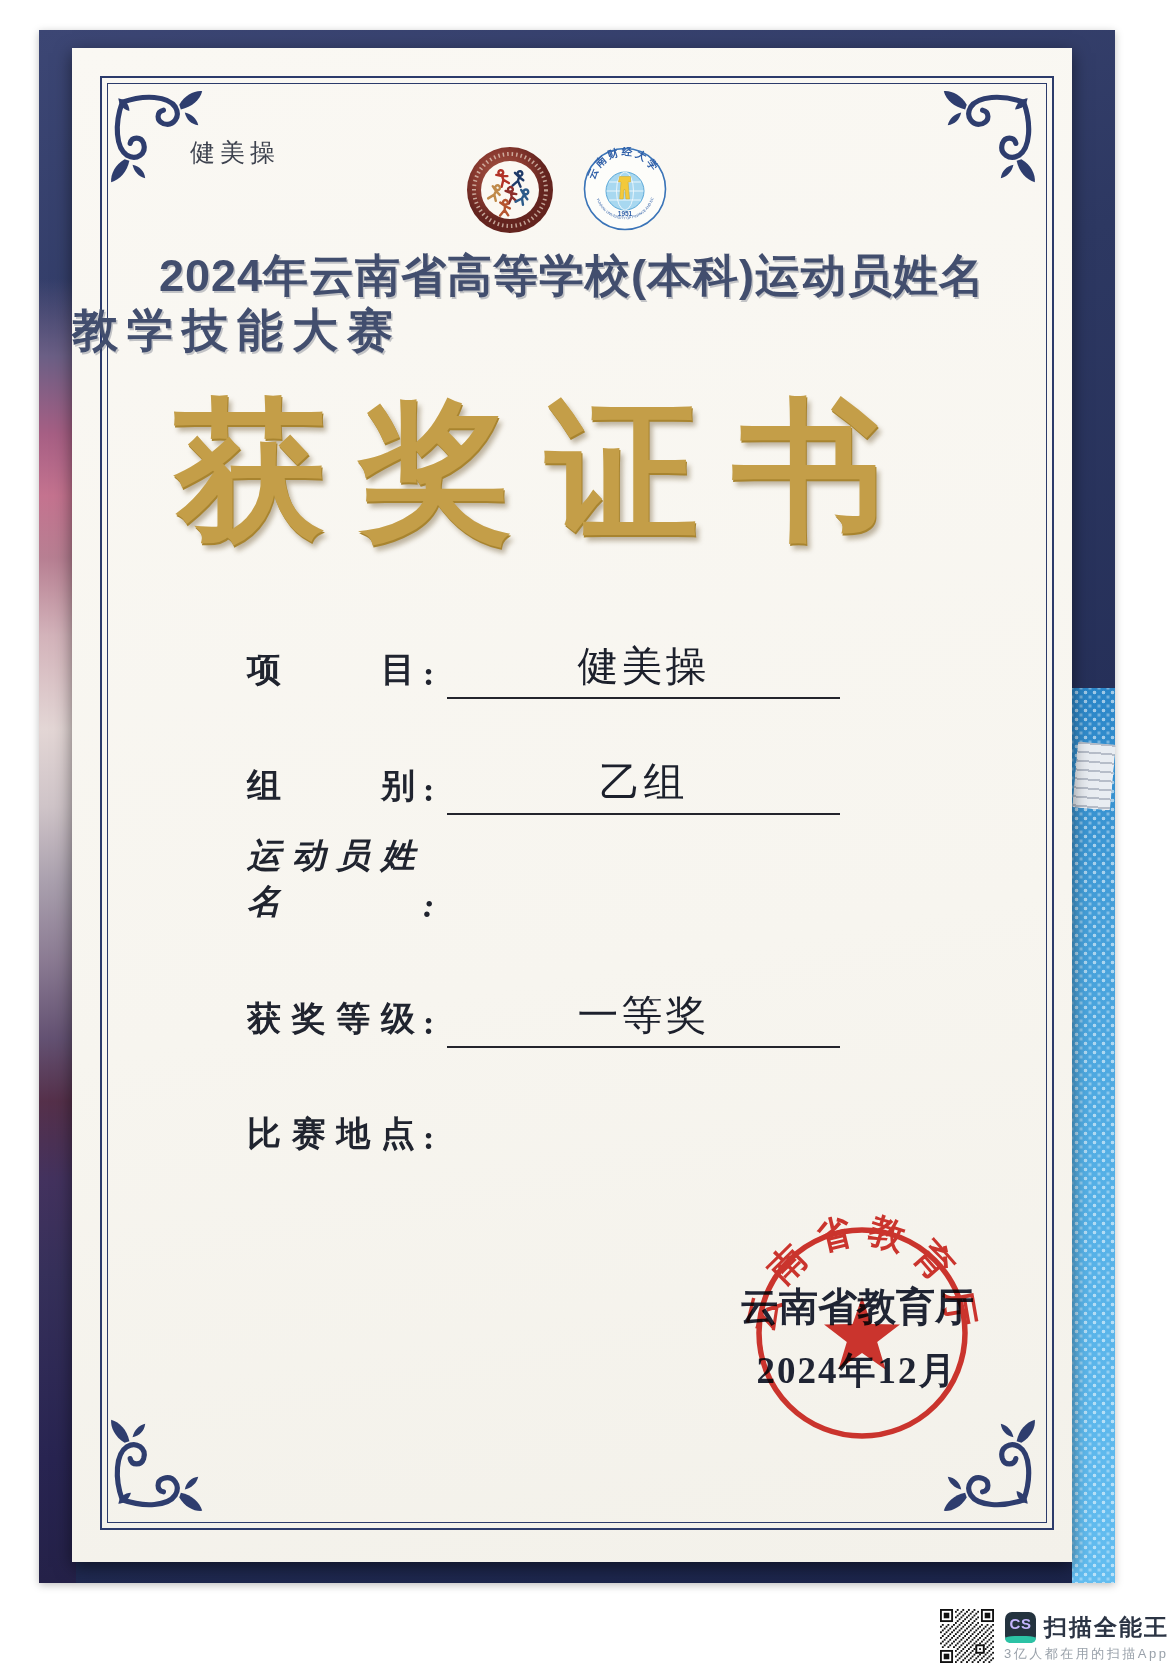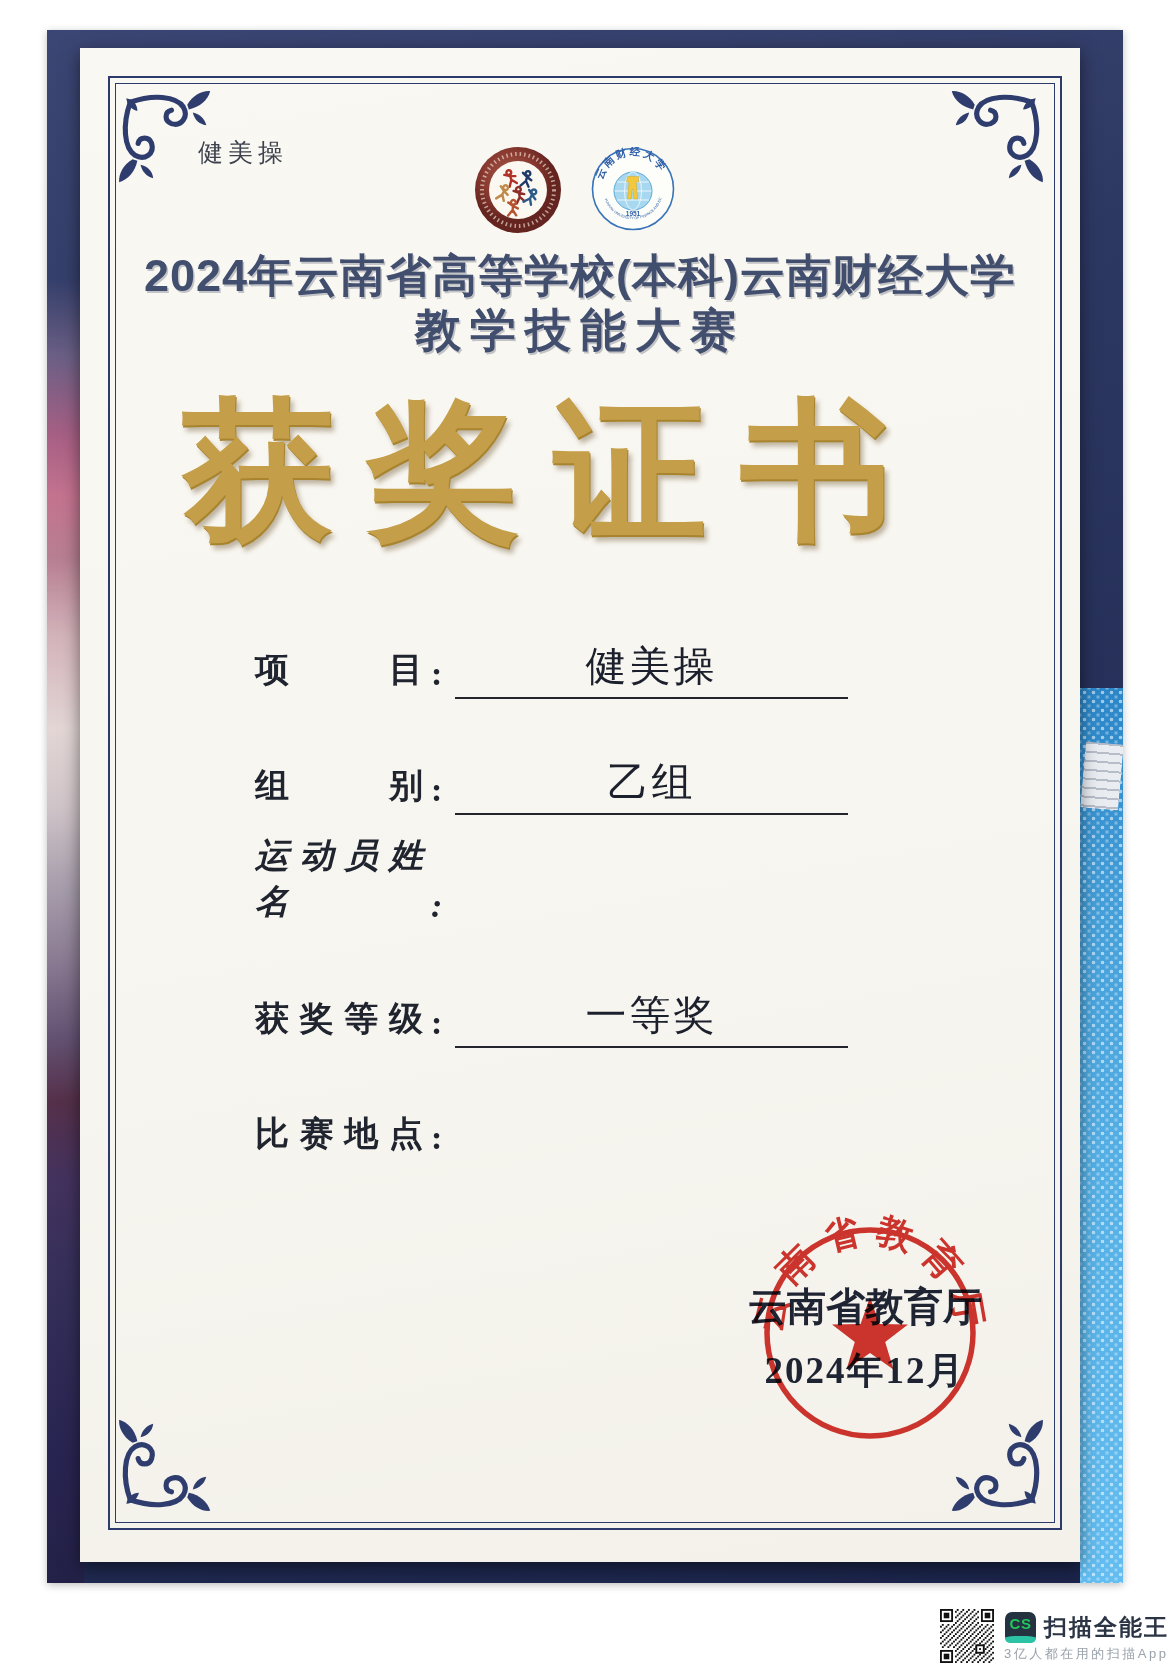--- a/index.html
+++ b/index.html
@@ -1,19 +1,19 @@
 <!DOCTYPE html>
 <html><head>
 <meta charset="utf-8">
 <style>
   html,body{margin:0;padding:0;background:#fff;}
   .page{position:relative;width:1170px;height:1679px;background:#ffffff;overflow:hidden;
         font-family:"Liberation Serif","DejaVu Serif",serif;}
   
-  .photo{position:absolute;left:47px;top:30px;width:1076px;height:1553px;
+  .photo{position:absolute;left:39px;top:30px;width:1076px;height:1553px;
          background:linear-gradient(165deg,#3c4674 0%,#2d3862 26%,#252f58 55%,#1f2950 84%,#1b244a 100%);
          box-shadow:0 2px 8px rgba(0,0,0,.25);}
   .blur-band{position:absolute;left:0;top:0;width:37px;height:100%;
     background:linear-gradient(180deg,
       rgba(60,70,116,0) 0%,rgba(60,70,116,0) 16%,
       #6b5f85 21%,#a65f84 26%,#c4738f 30%,#b77f92 34%,
       #d3b3ba 39%,#e3d6d5 45%,#cfc4c8 50%,#a99fad 55%,
       #8a7a92 60%,#635172 65%,#55304a 69%,#43325e 74%,
       #36305a 80%,#282451 92%,#242148 100%);}
   .halftone{position:absolute;left:1033px;top:658px;width:43px;height:895px;
@@ -37,21 +37,21 @@
   .fl-tr{left:871px;top:40px;transform:rotate(90deg);}
   .fl-br{left:871px;top:1371px;transform:rotate(180deg);}
   .fl-bl{left:36px;top:1371px;transform:rotate(270deg);}
   .scan-tag{position:absolute;left:118px;top:88px;font-size:25px;letter-spacing:5px;color:#3d424e;}
   .emblem-comp{position:absolute;left:393px;top:95px;width:90px;height:94px;}
   .emblem-univ{position:absolute;left:511px;top:99px;width:84px;height:84px;}
   .title1{position:absolute;left:0;top:198px;width:100%;text-align:center;
           font-family:"Liberation Sans","DejaVu Sans",sans-serif;font-weight:700;
           font-size:45px;color:#424e6e;letter-spacing:1px;
           text-shadow:1.5px 2px 0 rgba(30,38,66,.25);}
-  .title2{position:absolute;left:0;top:252px;width:100%;text-align:center;
+  .title2{position:absolute;left:0;top:252px;width:100%;
           font-family:"Liberation Sans","DejaVu Sans",sans-serif;font-weight:700;
           font-size:46px;color:#424e6e;letter-spacing:9px;
           text-shadow:1.5px 2px 0 rgba(30,38,66,.25);}
   .heading{position:absolute;left:0;top:322px;width:100%;text-align:center;
           font-size:152px;font-weight:700;letter-spacing:34px;color:#c49e48;
           transform:translateX(-26px);
           text-shadow:1px 2px 0 #a8842f, 4px 6px 5px rgba(80,55,10,.35);}
   
   .frow{position:absolute;left:175px;width:680px;height:84px;}
   .r1{top:567px;} .r2{top:683px;} .r3{top:799px;font-style:italic;} .r4{top:916px;} .r5{top:1031px;}
@@ -64,21 +64,21 @@
   .issuer{position:absolute;left:585px;top:1232px;width:400px;text-align:center;
           font-size:39px;font-weight:700;color:#1f2433;letter-spacing:0;}
   .issue-date{position:absolute;left:585px;top:1298px;width:400px;text-align:center;
           font-size:37px;font-weight:700;color:#1f2433;letter-spacing:2px;}
   .seal{position:absolute;left:670px;top:1165px;width:240px;height:240px;
         mix-blend-mode:multiply;opacity:.92;}
   
   .qr{position:absolute;left:940px;top:1608px;width:54px;height:56px;}
   .cs-icon{position:absolute;left:1005px;top:1612px;width:31px;height:31px;border-radius:7px;
            background:#24333f;display:flex;align-items:flex-start;justify-content:center;}
-  .cs-icon span{color:#22c55e;font-family:"Liberation Sans","DejaVu Sans",sans-serif;
+  .cs-icon span{color:#c4b5fd;font-family:"Liberation Sans","DejaVu Sans",sans-serif;
            font-weight:700;font-size:15px;margin-top:3px;letter-spacing:.5px;}
   .cs-icon::after{content:"";position:absolute;left:0;bottom:0;width:100%;height:7px;
            background:#2cc2a5;border-radius:45% 45% 7px 7px;}
   .wm-name{position:absolute;left:1044px;top:1612px;font-family:"Liberation Sans","DejaVu Sans",sans-serif;
            font-weight:700;font-size:23px;color:#2b3444;letter-spacing:2px;}
   .wm-tag{position:absolute;left:1004px;top:1645px;font-family:"Liberation Sans","DejaVu Sans",sans-serif;
            font-size:13px;color:#99a1aa;letter-spacing:2.5px;}
 </style>
 </head>
 <body>
@@ -197,21 +197,21 @@
           <path d="M23.5 44 h37 M26 35 h32 M26 53 h32"></path>
         </g>
         <path d="M36.5 29.5 h11 v5.5 h-2.4 l1.4 17 h-3.6 l-.9 -9.5 h-.9 l-.9 9.5 h-3.6 l1.4 -17 h-2.5 z" fill="#f3c93b" stroke="#caa52a" stroke-width=".5"></path>
         <text x="42" y="69" text-anchor="middle" font-size="6.5" font-weight="bold" fill="#2f5fa8" font-family="Liberation Sans, DejaVu Sans, sans-serif">1951</text>
         <path id="uarcb" d="M 13 50 A 30 30 0 0 0 71 50" fill="none"></path>
         <text font-size="3.6" fill="#2f5fa8" font-family="Liberation Sans, DejaVu Sans, sans-serif">
           <textPath href="#uarcb" startOffset="2">YUNNAN UNIVERSITY OF FINANCE AND ECONOMICS</textPath>
         </text>
       </svg>
 
-      <div class="title1">2024年云南省高等学校(本科)云南财经大学</div>
+      <div class="title1">2024年云南省高等学校(本科)运动员姓名</div>
       <div class="title2">教学技能大赛</div>
       <div class="heading">获奖证书</div>
 
       <div class="frow r1">
         <div class="flabel">项目</div>
         <div class="fcolon">:</div>
         <div class="fline">
           <div class="fvalue">健美操</div>
         </div>
       </div>

